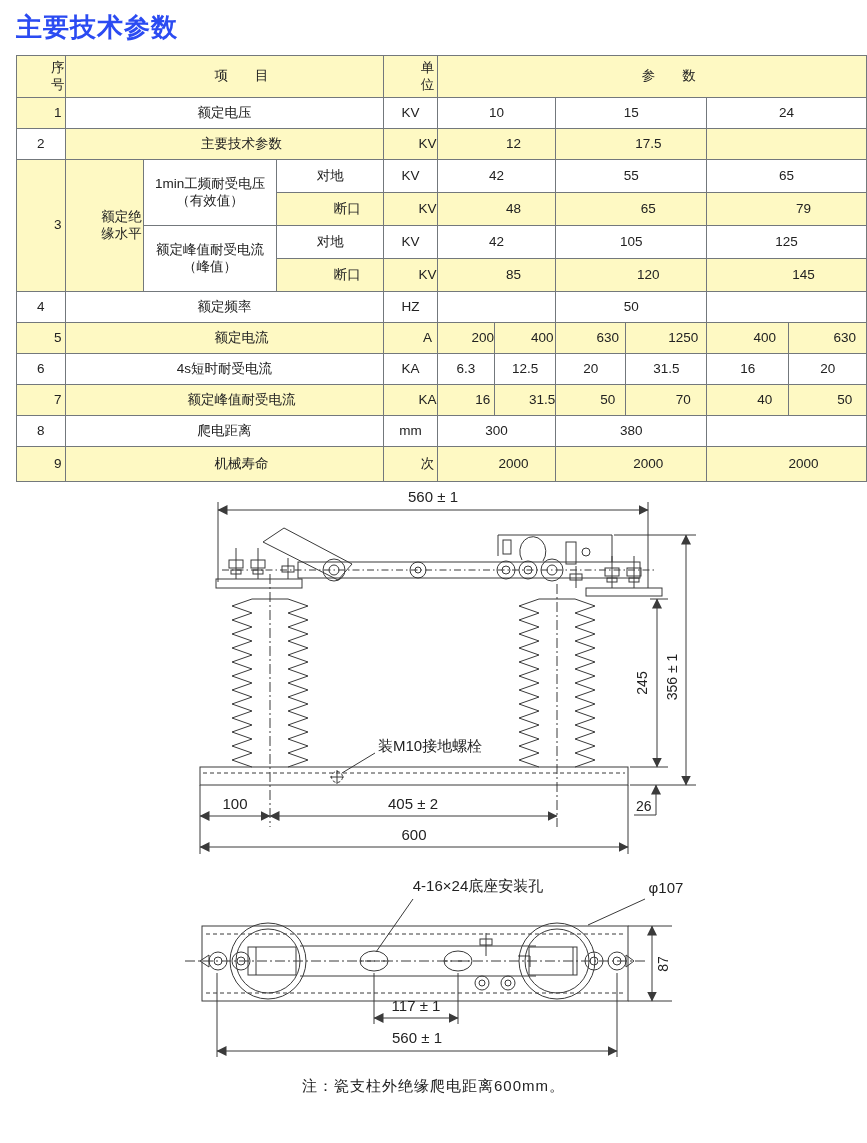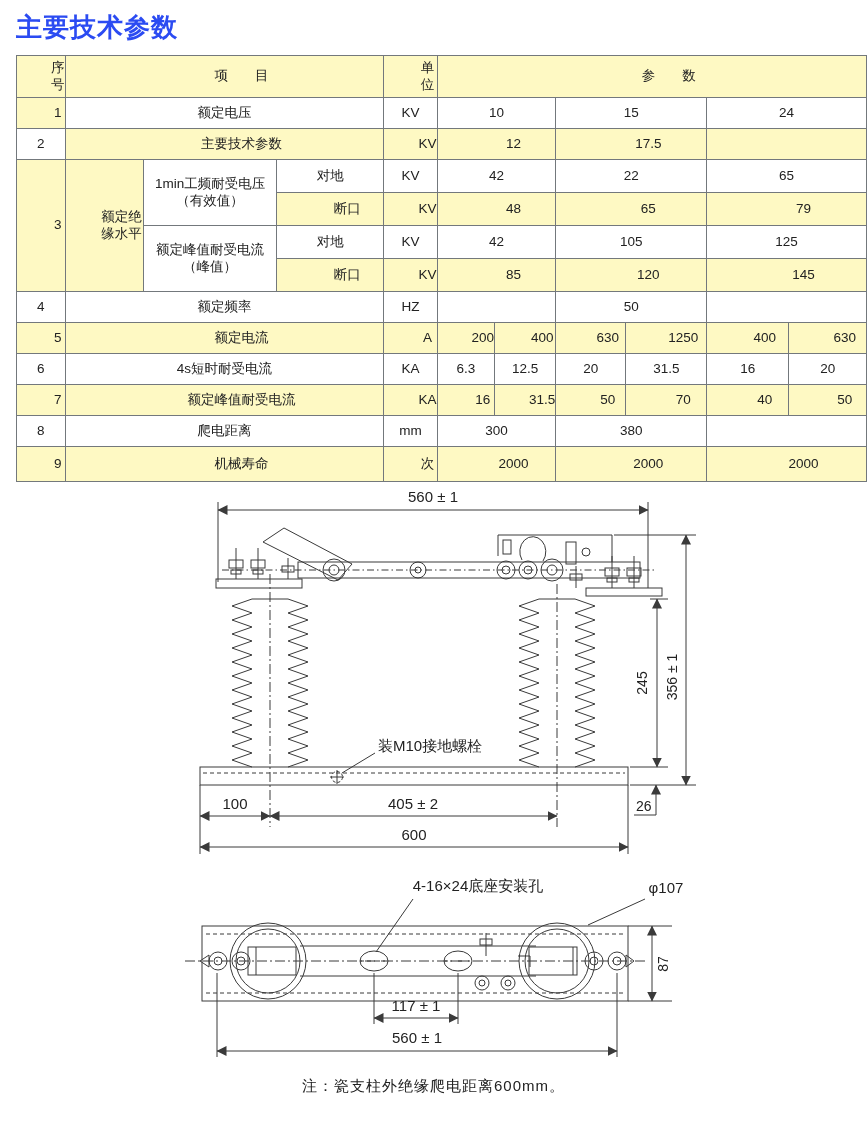--- a/index.html
+++ b/index.html
@@ -63,21 +63,21 @@
       <td class="t" colspan="2">17.5</td>
       <td class="t" colspan="2"></td>
     </tr>
     <tr class="sub">
       <td class="t" rowspan="4">3</td>
       <td class="t pad" rowspan="4">额定绝缘水平</td>
       <td class="pad" rowspan="2">1min工频耐受电压（有效值）</td>
       <td class="left-item">对地</td>
       <td>KV</td>
       <td colspan="2">42</td>
-      <td colspan="2">22</td>
+      <td colspan="2">55</td>
       <td colspan="2">65</td>
     </tr>
     <tr class="sub">
       <td class="t left-item">断口</td>
       <td class="t">KV</td>
       <td class="t" colspan="2">48</td>
       <td class="t" colspan="2">65</td>
       <td class="t" colspan="2">79</td>
     </tr>
     <tr class="sub">

